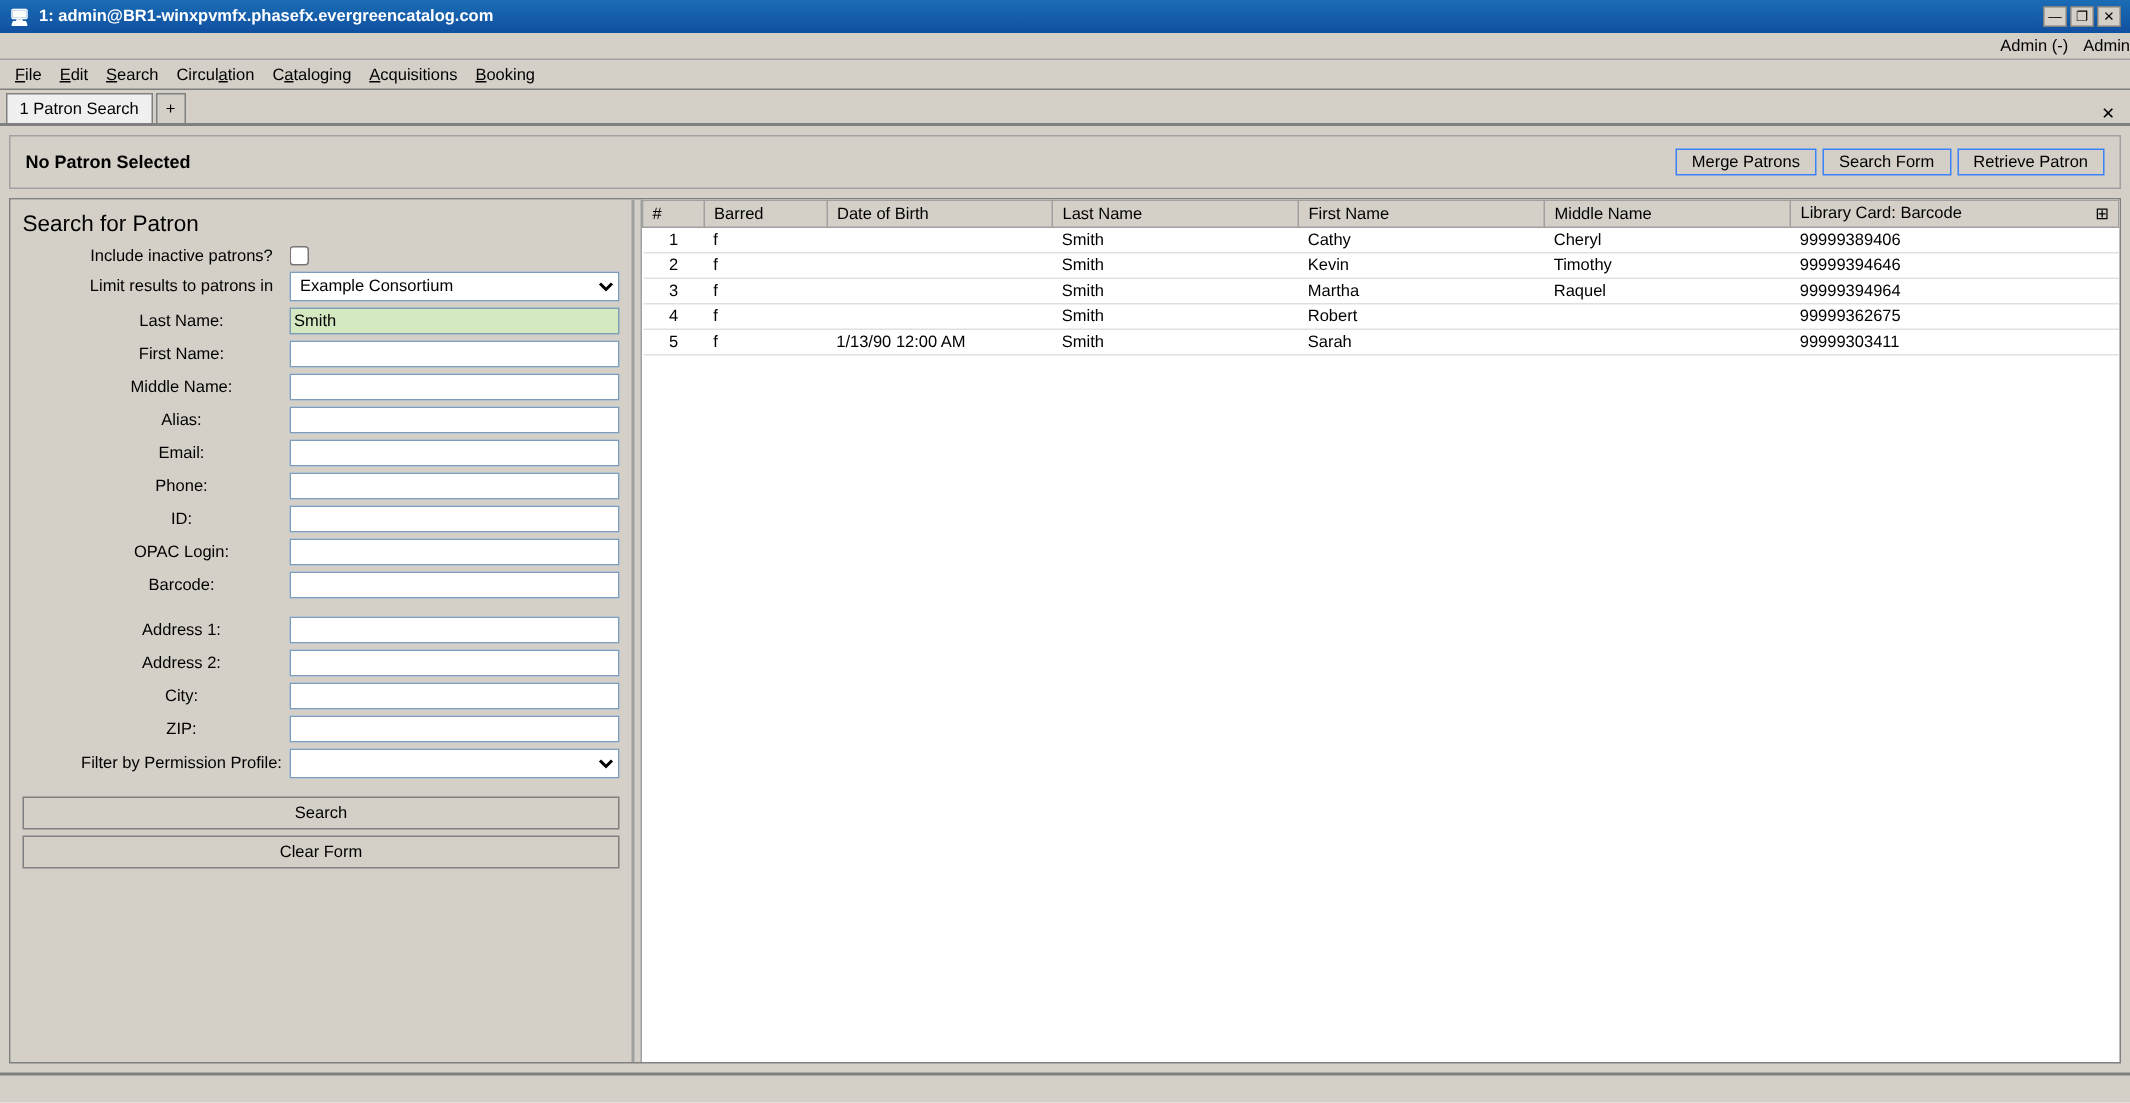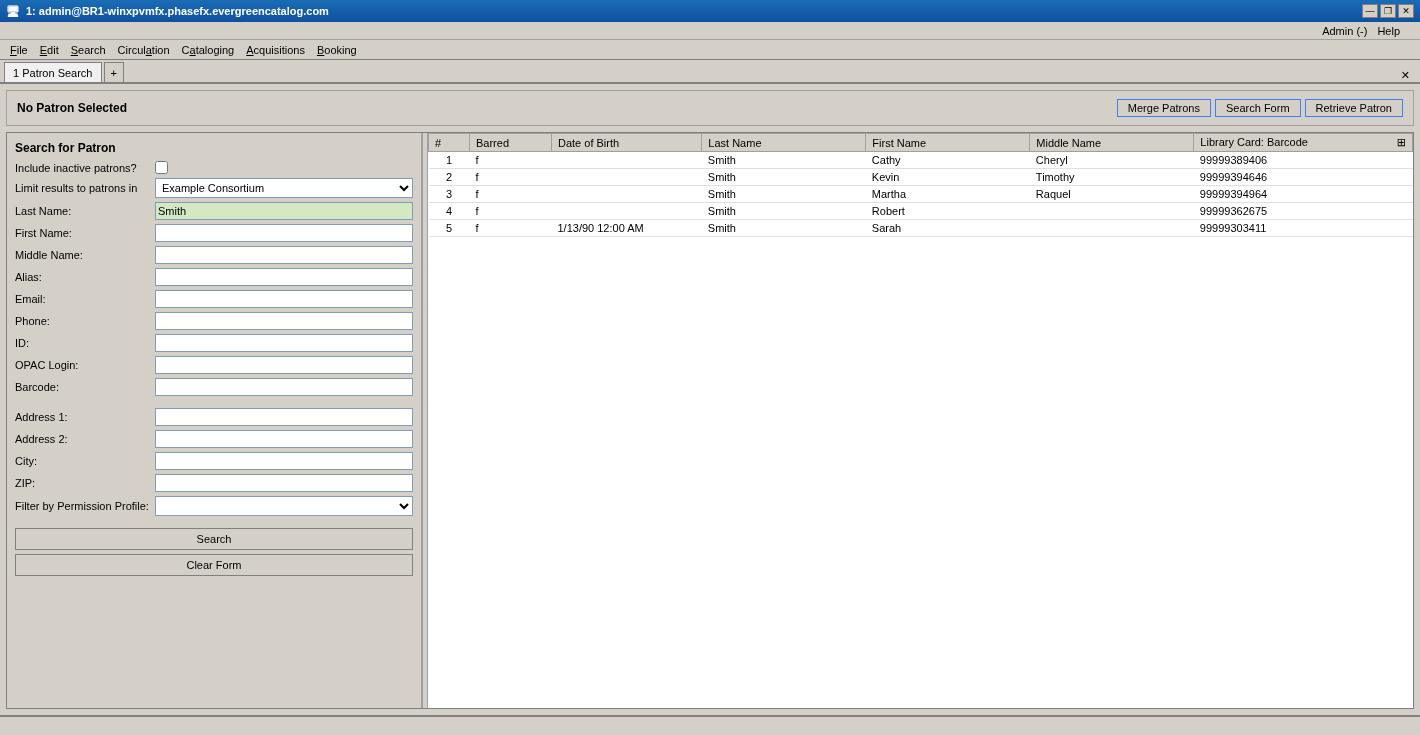--- a/index.html
+++ b/index.html
@@ -46,21 +46,21 @@
     }
     .menu-item u { text-decoration: underline; }
 
     
     #admin-bar {
       background: #d4d0c8;
       height: 18px;
       display: flex;
       align-items: center;
       justify-content: flex-end;
-      padding: 0 20px;
+      padding: 0 0;
       font-size: 11px;
       border-bottom: 1px solid #a0a0a0;
     }
     #admin-bar span { margin-left: 10px; cursor: pointer; }
 
     
     #tab-bar {
       background: #d4d0c8;
       height: 24px;
       display: flex;
@@ -136,33 +136,34 @@
       width: 415px;
       min-width: 415px;
       background: #d4d0c8;
       border-right: 1px solid #a0a0a0;
       padding: 8px;
       overflow-y: auto;
       display: flex;
       flex-direction: column;
     }
 
-    #search-panel h3 { font-size: 12px; font-weight: bold; margin-bottom: 6px; }
+    #search-panel h3 { font-size: 15px; font-weight: normal; margin-bottom: 6px; }
 
     .form-row {
       display: flex;
       align-items: center;
       margin-bottom: 4px;
     }
     .form-label {
       width: 140px;
       min-width: 140px;
       font-size: 11px;
-      text-align: left;
+      text-align: center;
       padding-right: 4px;
+      margin-left: 38px;
     }
     .form-input {
       flex: 1;
       height: 18px;
       border: 1px solid #7f9db9;
       background: white;
       font-size: 11px;
       padding: 0 2px;
       outline: none;
     }
@@ -288,21 +289,21 @@
   </div>
   <div id="title-controls">
     <button>—</button>
     <button>❐</button>
     <button>✕</button>
   </div>
 </div>
 
 <div id="admin-bar">
   <span>Admin (-)</span>
-  <span>Help</span>
+  <span>Admin</span>
 </div>
 
 <div id="menu-bar">
   <span class="menu-item"><u>F</u>ile</span>
   <span class="menu-item"><u>E</u>dit</span>
   <span class="menu-item"><u>S</u>earch</span>
   <span class="menu-item">Circul<u>a</u>tion</span>
   <span class="menu-item">C<u>a</u>taloging</span>
   <span class="menu-item"><u>A</u>cquisitions</span>
   <span class="menu-item"><u>B</u>ooking</span>

